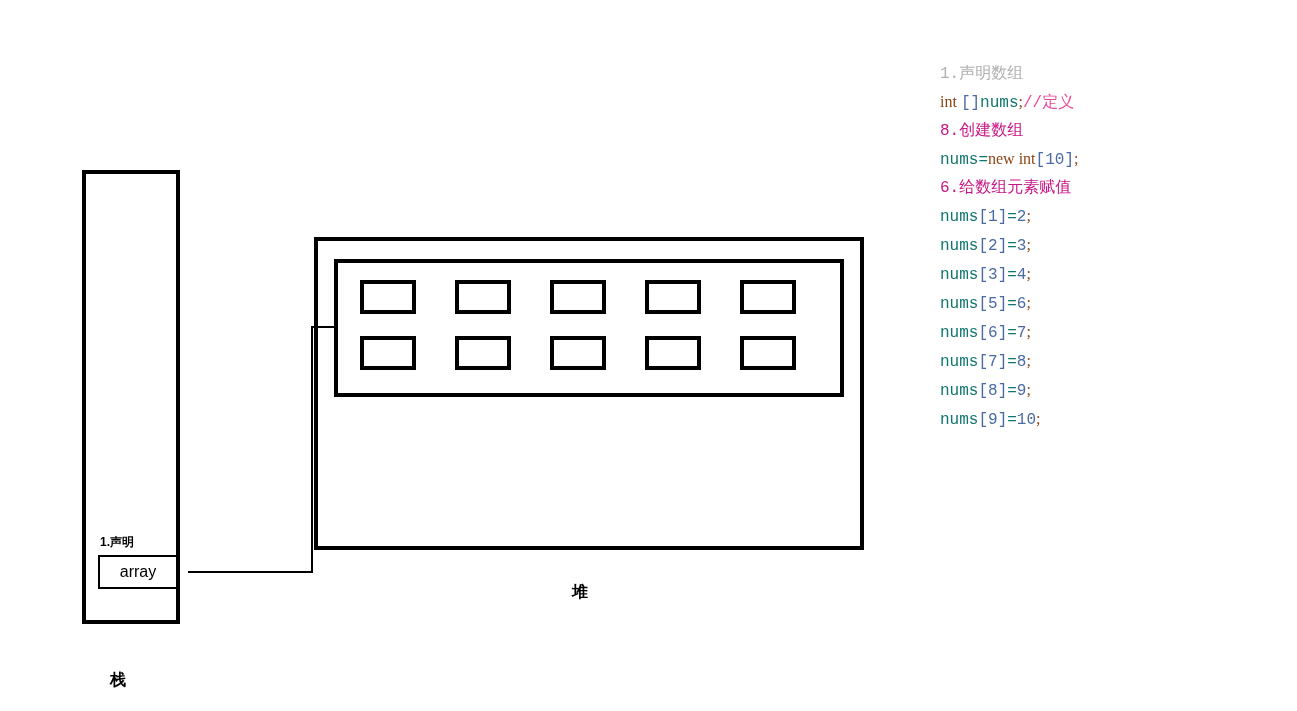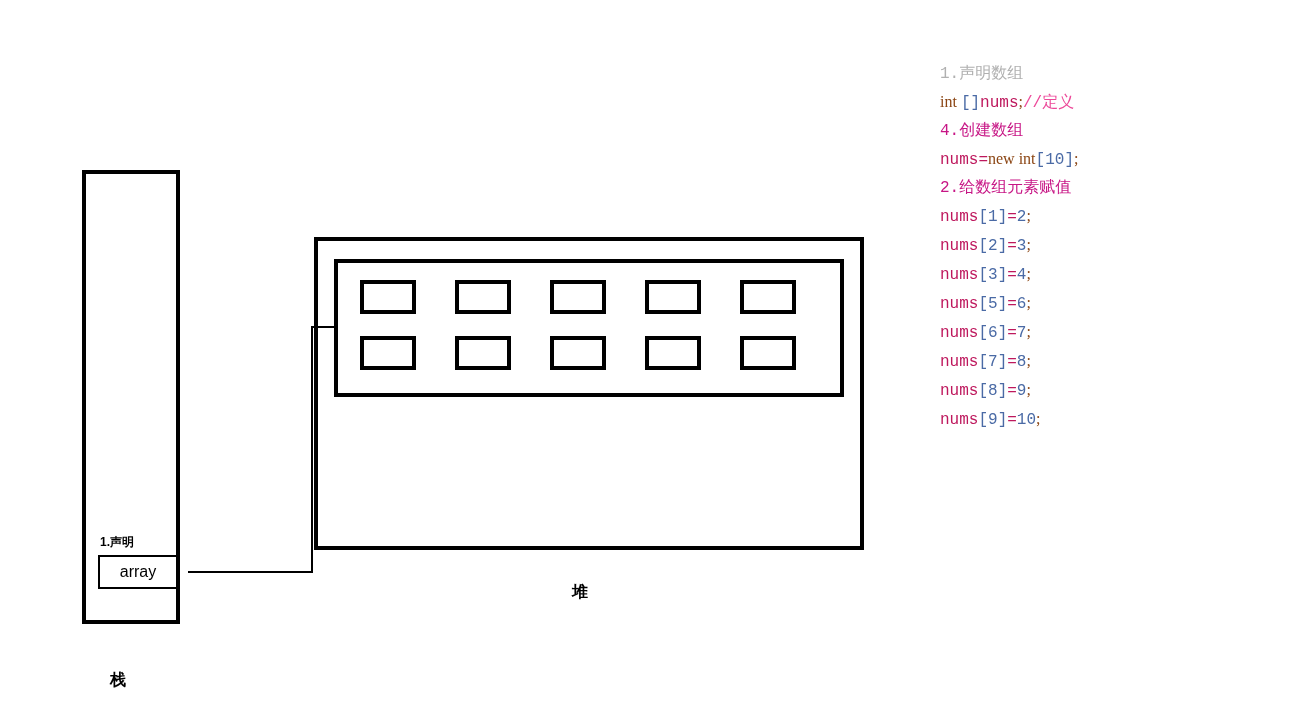--- a/index.html
+++ b/index.html
@@ -24,21 +24,21 @@
   .hline { position: absolute; height: 2px; background: #000; }
   .vline { position: absolute; width: 2px; background: #000; }
 
   
   .code { position: absolute; left: 940px; top: 60px; font-family: "Courier New", monospace; font-size: 16px; line-height: 28px; white-space: nowrap; }
   .c-gray   { color: #b0b0b0; }
   .c-brown  { color: #8b4513; font-family: Liberation Serif, serif; }
   .c-blue   { color: #4a6aa5; }
   .c-green  { color: #ec4899; }
   .c-magenta{ color: #c71585; }
-  .c-steel  { color: #be185d; }
+  .c-steel  { color: #0f766e; }
 </style>
 </head>
 <body>
 
 <div class="canvas">
 
   <div class="stack-box"></div>
   <div class="stack-inner-label">1.声明</div>
   <div class="array-cell">array</div>
   <div class="stack-caption">栈</div>
@@ -58,23 +58,23 @@
   <div class="cell" style="left:645px; top:336px;"></div>
   <div class="cell" style="left:740px; top:336px;"></div>
 
   <div class="hline" style="left:188px; top:571px; width:125px;"></div>
   <div class="vline" style="left:311px; top:326px; height:247px;"></div>
   <div class="hline" style="left:311px; top:326px; width:24px;"></div>
 
   <div class="code">
     <div><span class="c-gray">1.声明数组</span></div>
     <div><span class="c-brown">int </span><span class="c-blue">[]</span><span class="c-steel">nums</span><span class="c-brown">;</span><span class="c-green">//定义</span></div>
-    <div><span class="c-magenta">4.创建数组</span></div>
+    <div><span class="c-magenta">8.创建数组</span></div>
     <div><span class="c-steel"> nums</span><span class="c-steel">=</span><span class="c-brown">new </span><span class="c-brown">int</span><span class="c-blue">[</span><span class="c-blue">10</span><span class="c-blue">]</span><span class="c-brown">;</span></div>
-    <div><span class="c-magenta">2.给数组元素赋值</span></div>
+    <div><span class="c-magenta">6.给数组元素赋值</span></div>
     <div id="assign-lines">
         <div><span class="c-steel"> nums</span><span class="c-blue">[</span><span class="c-blue">1</span><span class="c-blue">]</span><span class="c-steel">=</span><span class="c-blue">2</span><span class="c-brown">;</span></div>
         <div><span class="c-steel"> nums</span><span class="c-blue">[</span><span class="c-blue">2</span><span class="c-blue">]</span><span class="c-steel">=</span><span class="c-blue">3</span><span class="c-brown">;</span></div>
         <div><span class="c-steel"> nums</span><span class="c-blue">[</span><span class="c-blue">3</span><span class="c-blue">]</span><span class="c-steel">=</span><span class="c-blue">4</span><span class="c-brown">;</span></div>
         <div><span class="c-steel"> nums</span><span class="c-blue">[</span><span class="c-blue">5</span><span class="c-blue">]</span><span class="c-steel">=</span><span class="c-blue">6</span><span class="c-brown">;</span></div>
         <div><span class="c-steel"> nums</span><span class="c-blue">[</span><span class="c-blue">6</span><span class="c-blue">]</span><span class="c-steel">=</span><span class="c-blue">7</span><span class="c-brown">;</span></div>
         <div><span class="c-steel"> nums</span><span class="c-blue">[</span><span class="c-blue">7</span><span class="c-blue">]</span><span class="c-steel">=</span><span class="c-blue">8</span><span class="c-brown">;</span></div>
         <div><span class="c-steel"> nums</span><span class="c-blue">[</span><span class="c-blue">8</span><span class="c-blue">]</span><span class="c-steel">=</span><span class="c-blue">9</span><span class="c-brown">;</span></div>
         <div><span class="c-steel"> nums</span><span class="c-blue">[</span><span class="c-blue">9</span><span class="c-blue">]</span><span class="c-steel">=</span><span class="c-blue">10</span><span class="c-brown">;</span></div>
       </div>

